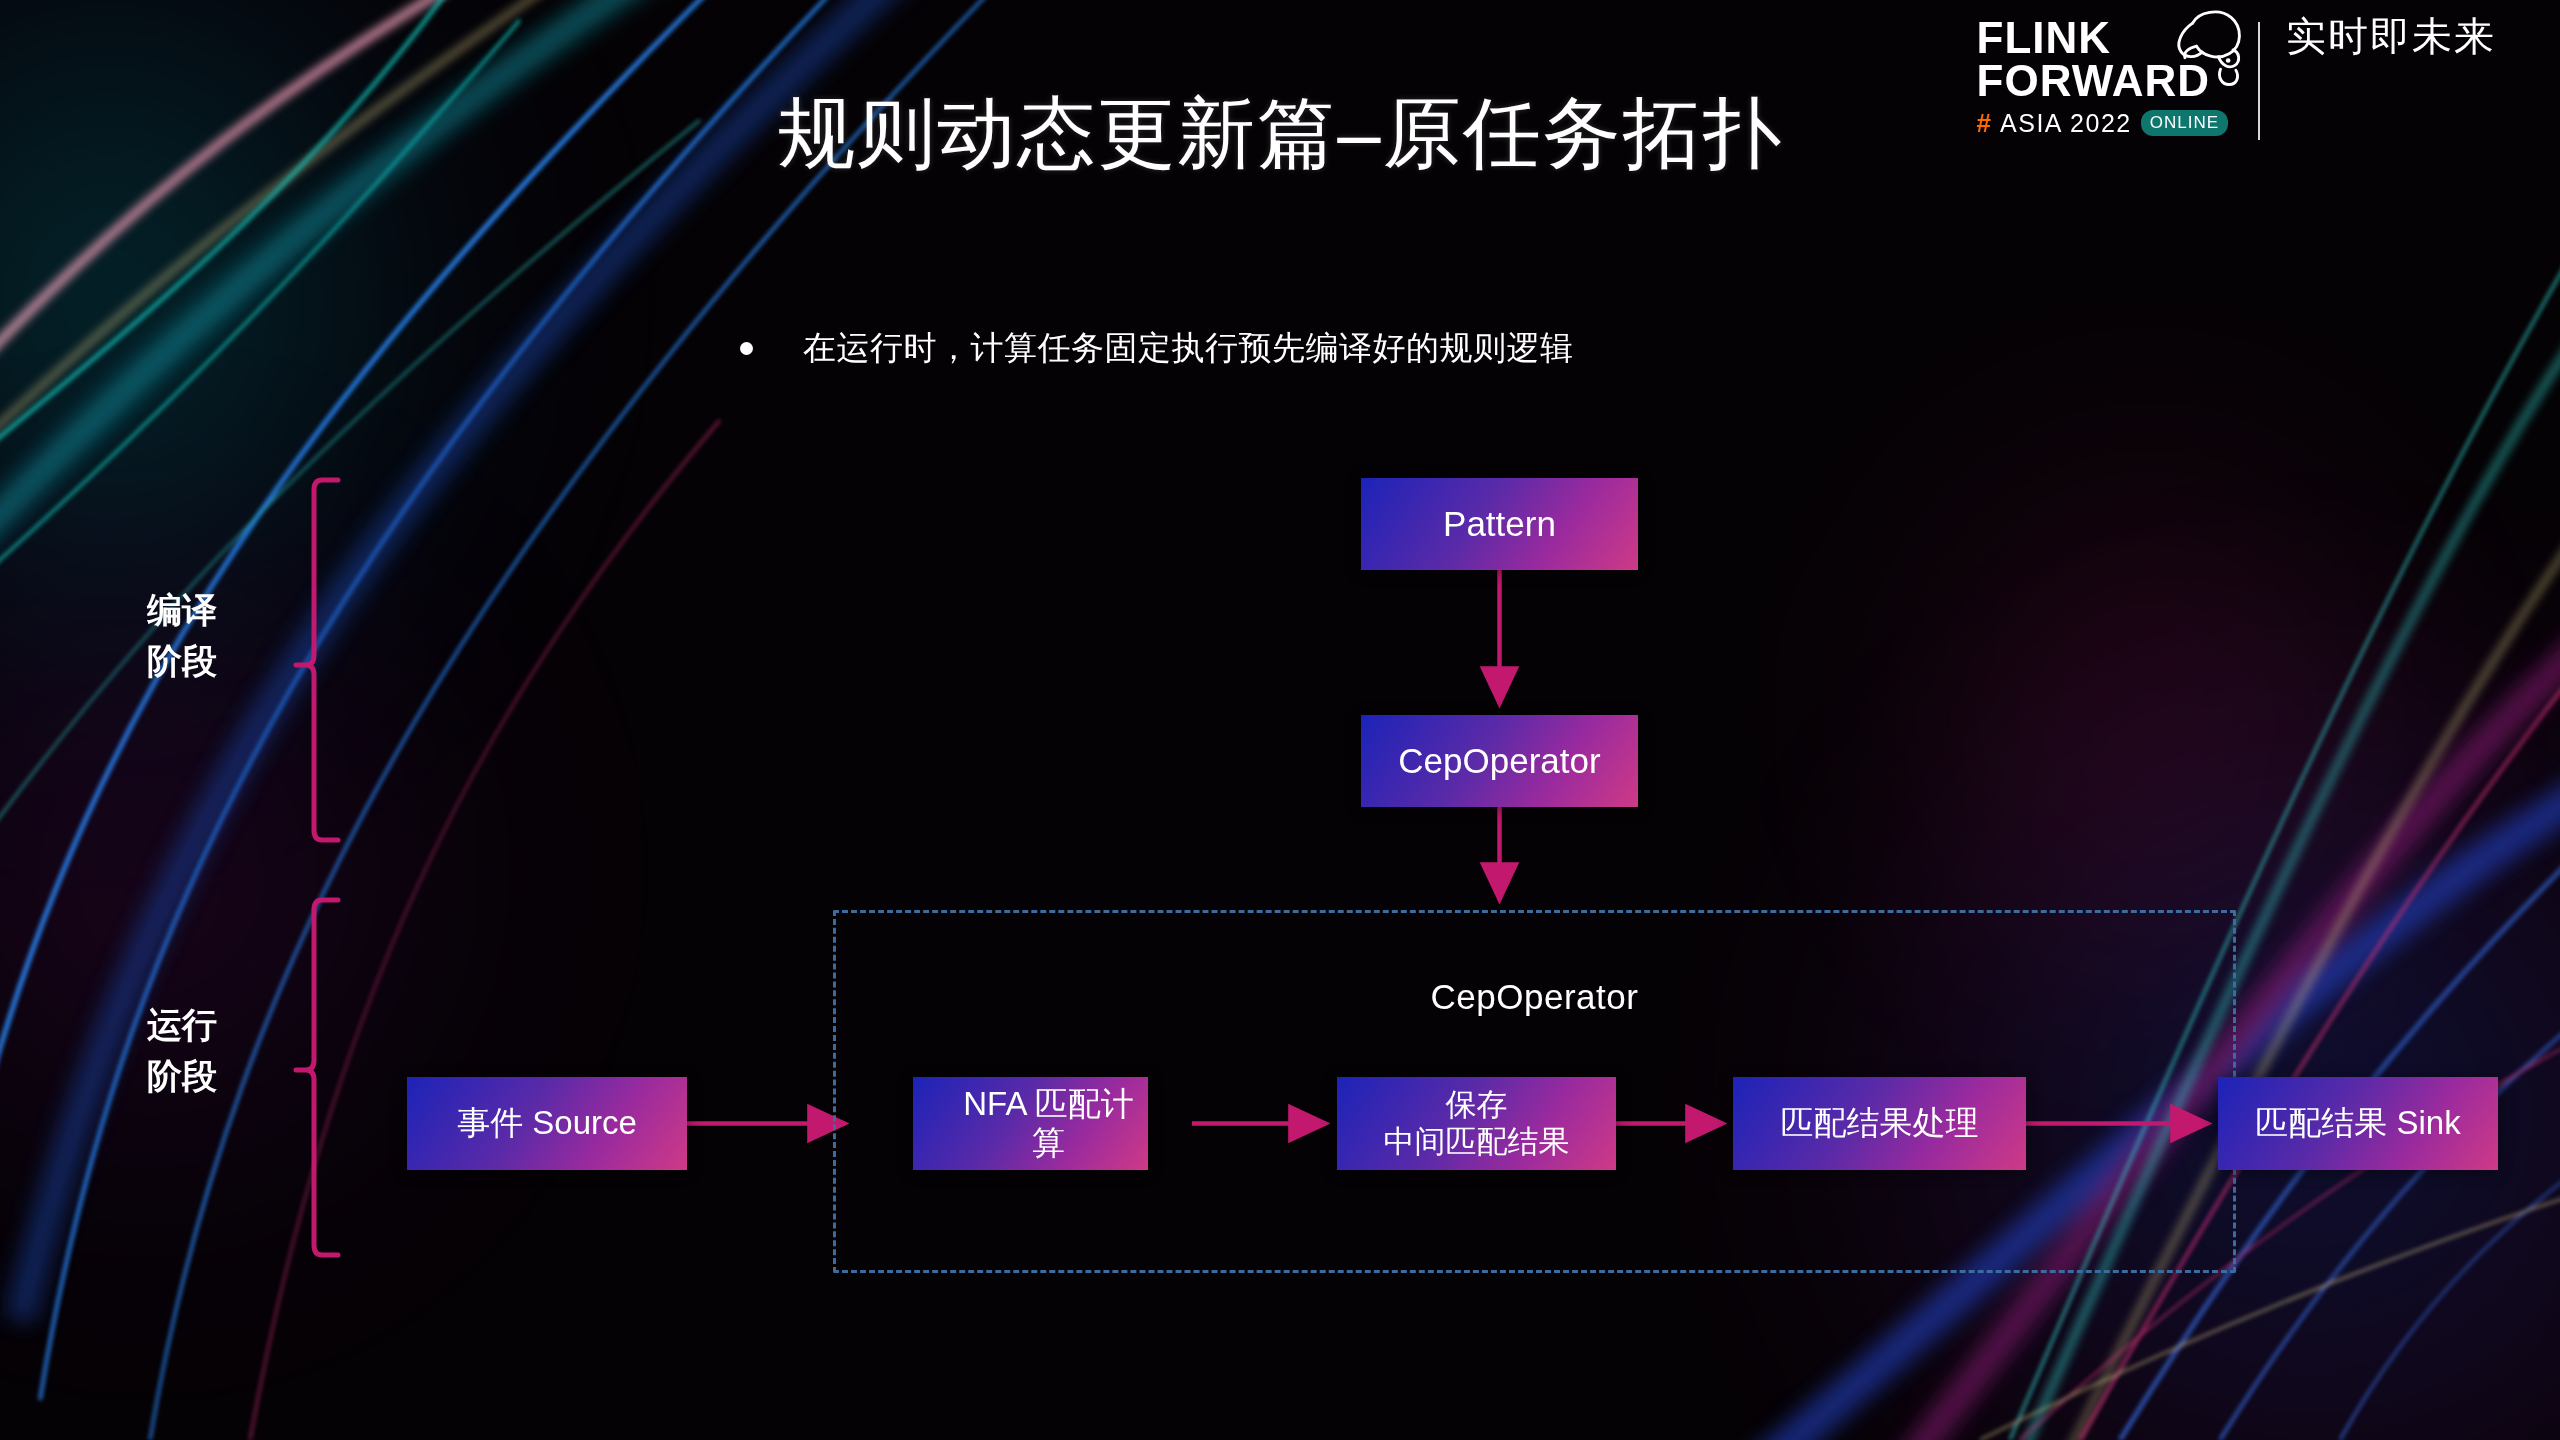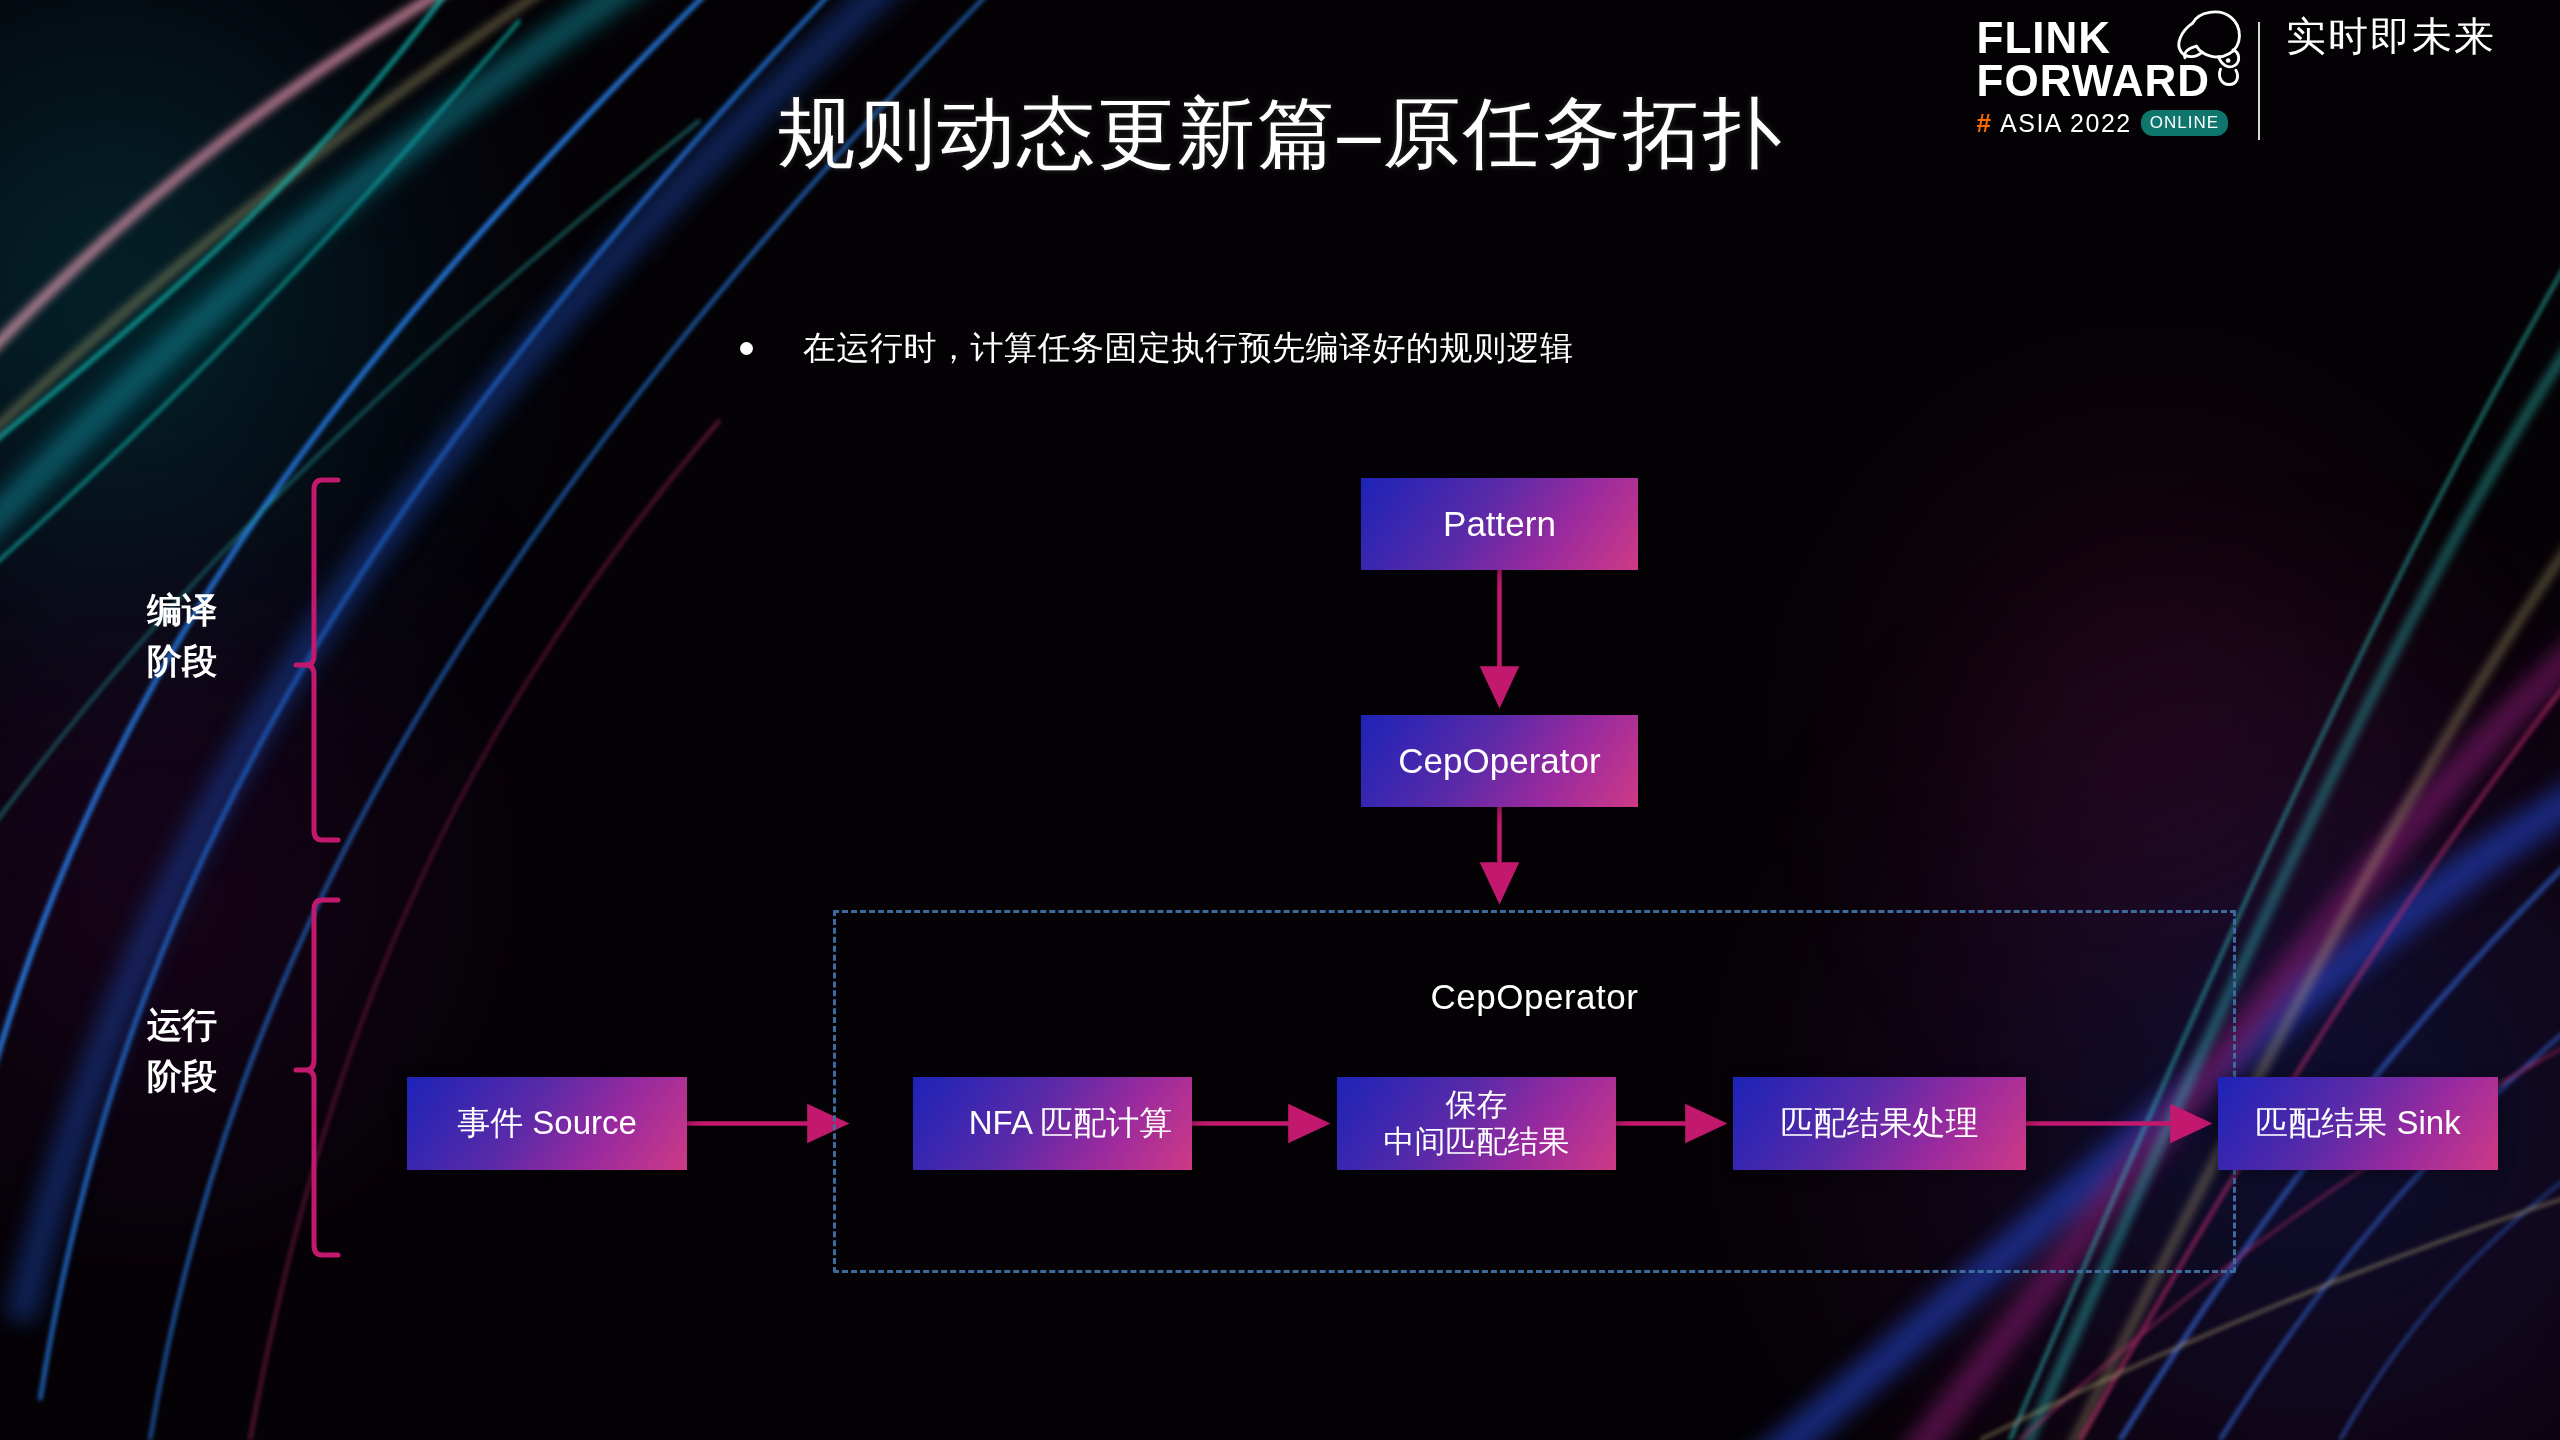--- a/index.html
+++ b/index.html
@@ -78,21 +78,21 @@
     display:flex; flex-direction:column; align-items:center; justify-content:center;
     color:#fff; text-align:center;
     background:linear-gradient(125deg,#1c23b8 0%,#5a2aa8 42%,#9a2a9e 70%,#cf3a86 100%);
     box-shadow:0 2px 14px rgba(0,0,0,.45);
   }
   .node span { display:block; line-height:1.18; }
 
   .n-pattern      { left:1361px; top:478px;  width:277px; height:92px;  font-size:35px; }
   .n-nfacompiler  { left:1361px; top:715px;  width:277px; height:92px;  font-size:35px; }
   .n-source       { left:407px;  top:1077px; width:280px; height:93px;  font-size:33px;text-align:right; }
-  .n-nfa          { left:913px;  top:1077px; width:279px; height:93px;  font-size:33px;padding-left:36px; }
+  .n-nfa          { left:913px;  top:1077px; width:235px; height:93px;  font-size:33px;padding-left:36px; }
   .n-save         { left:1337px; top:1077px; width:279px; height:93px;  font-size:31px; }
   .n-result       { left:1733px; top:1077px; width:293px; height:93px;  font-size:33px; }
   .n-sink         { left:2218px; top:1077px; width:280px; height:93px;  font-size:33px; }
 
   .cep-box {
     position:absolute; left:833px; top:910px; width:1403px; height:363px;
     border:3px dashed #3c6b9e; border-radius:2px;
   }
   .cep-title {
     position:absolute; left:0; right:0; top:64px;

